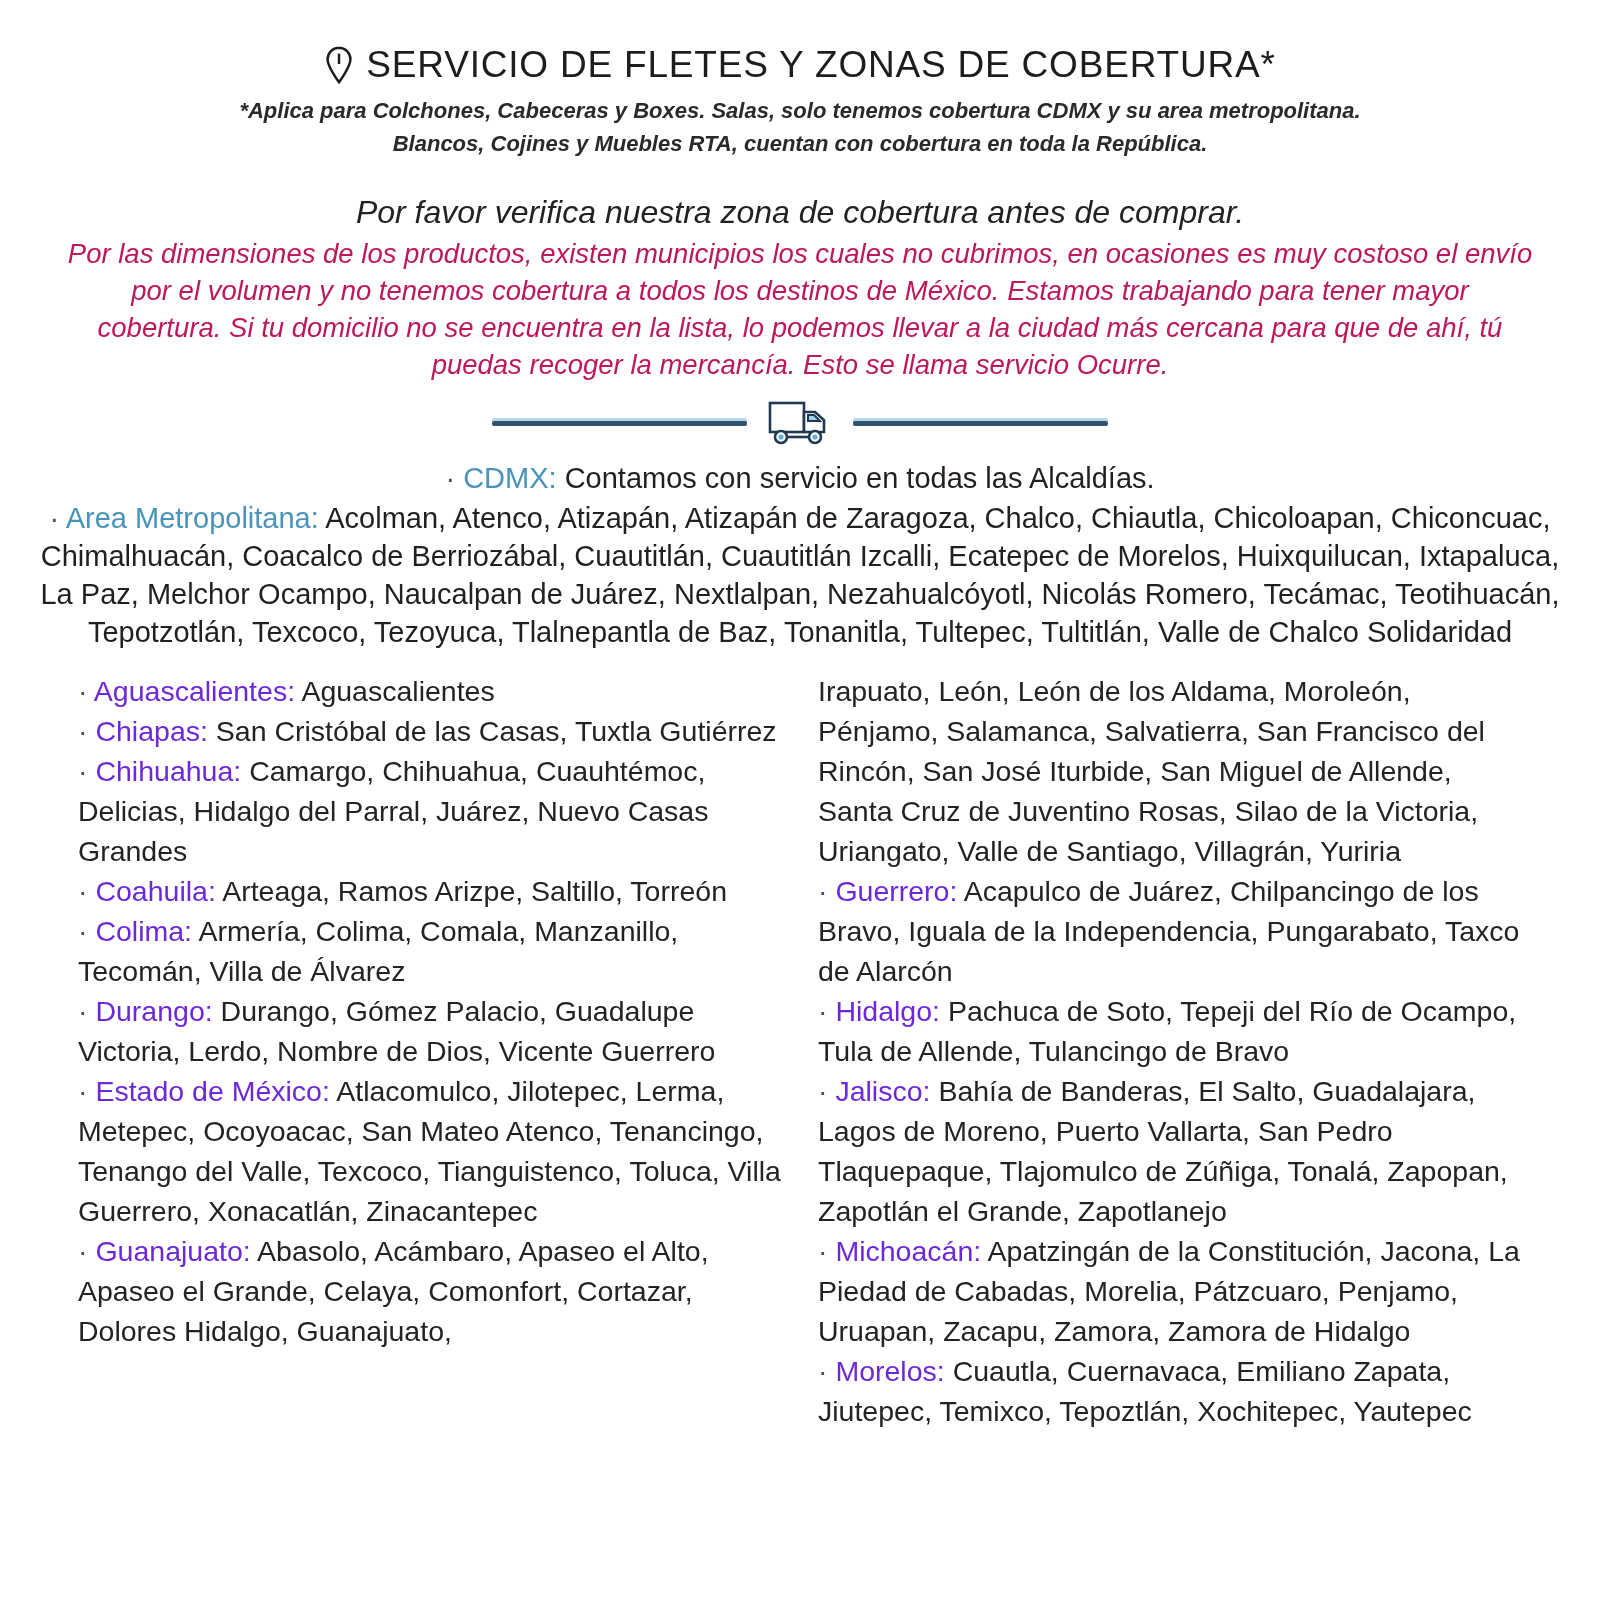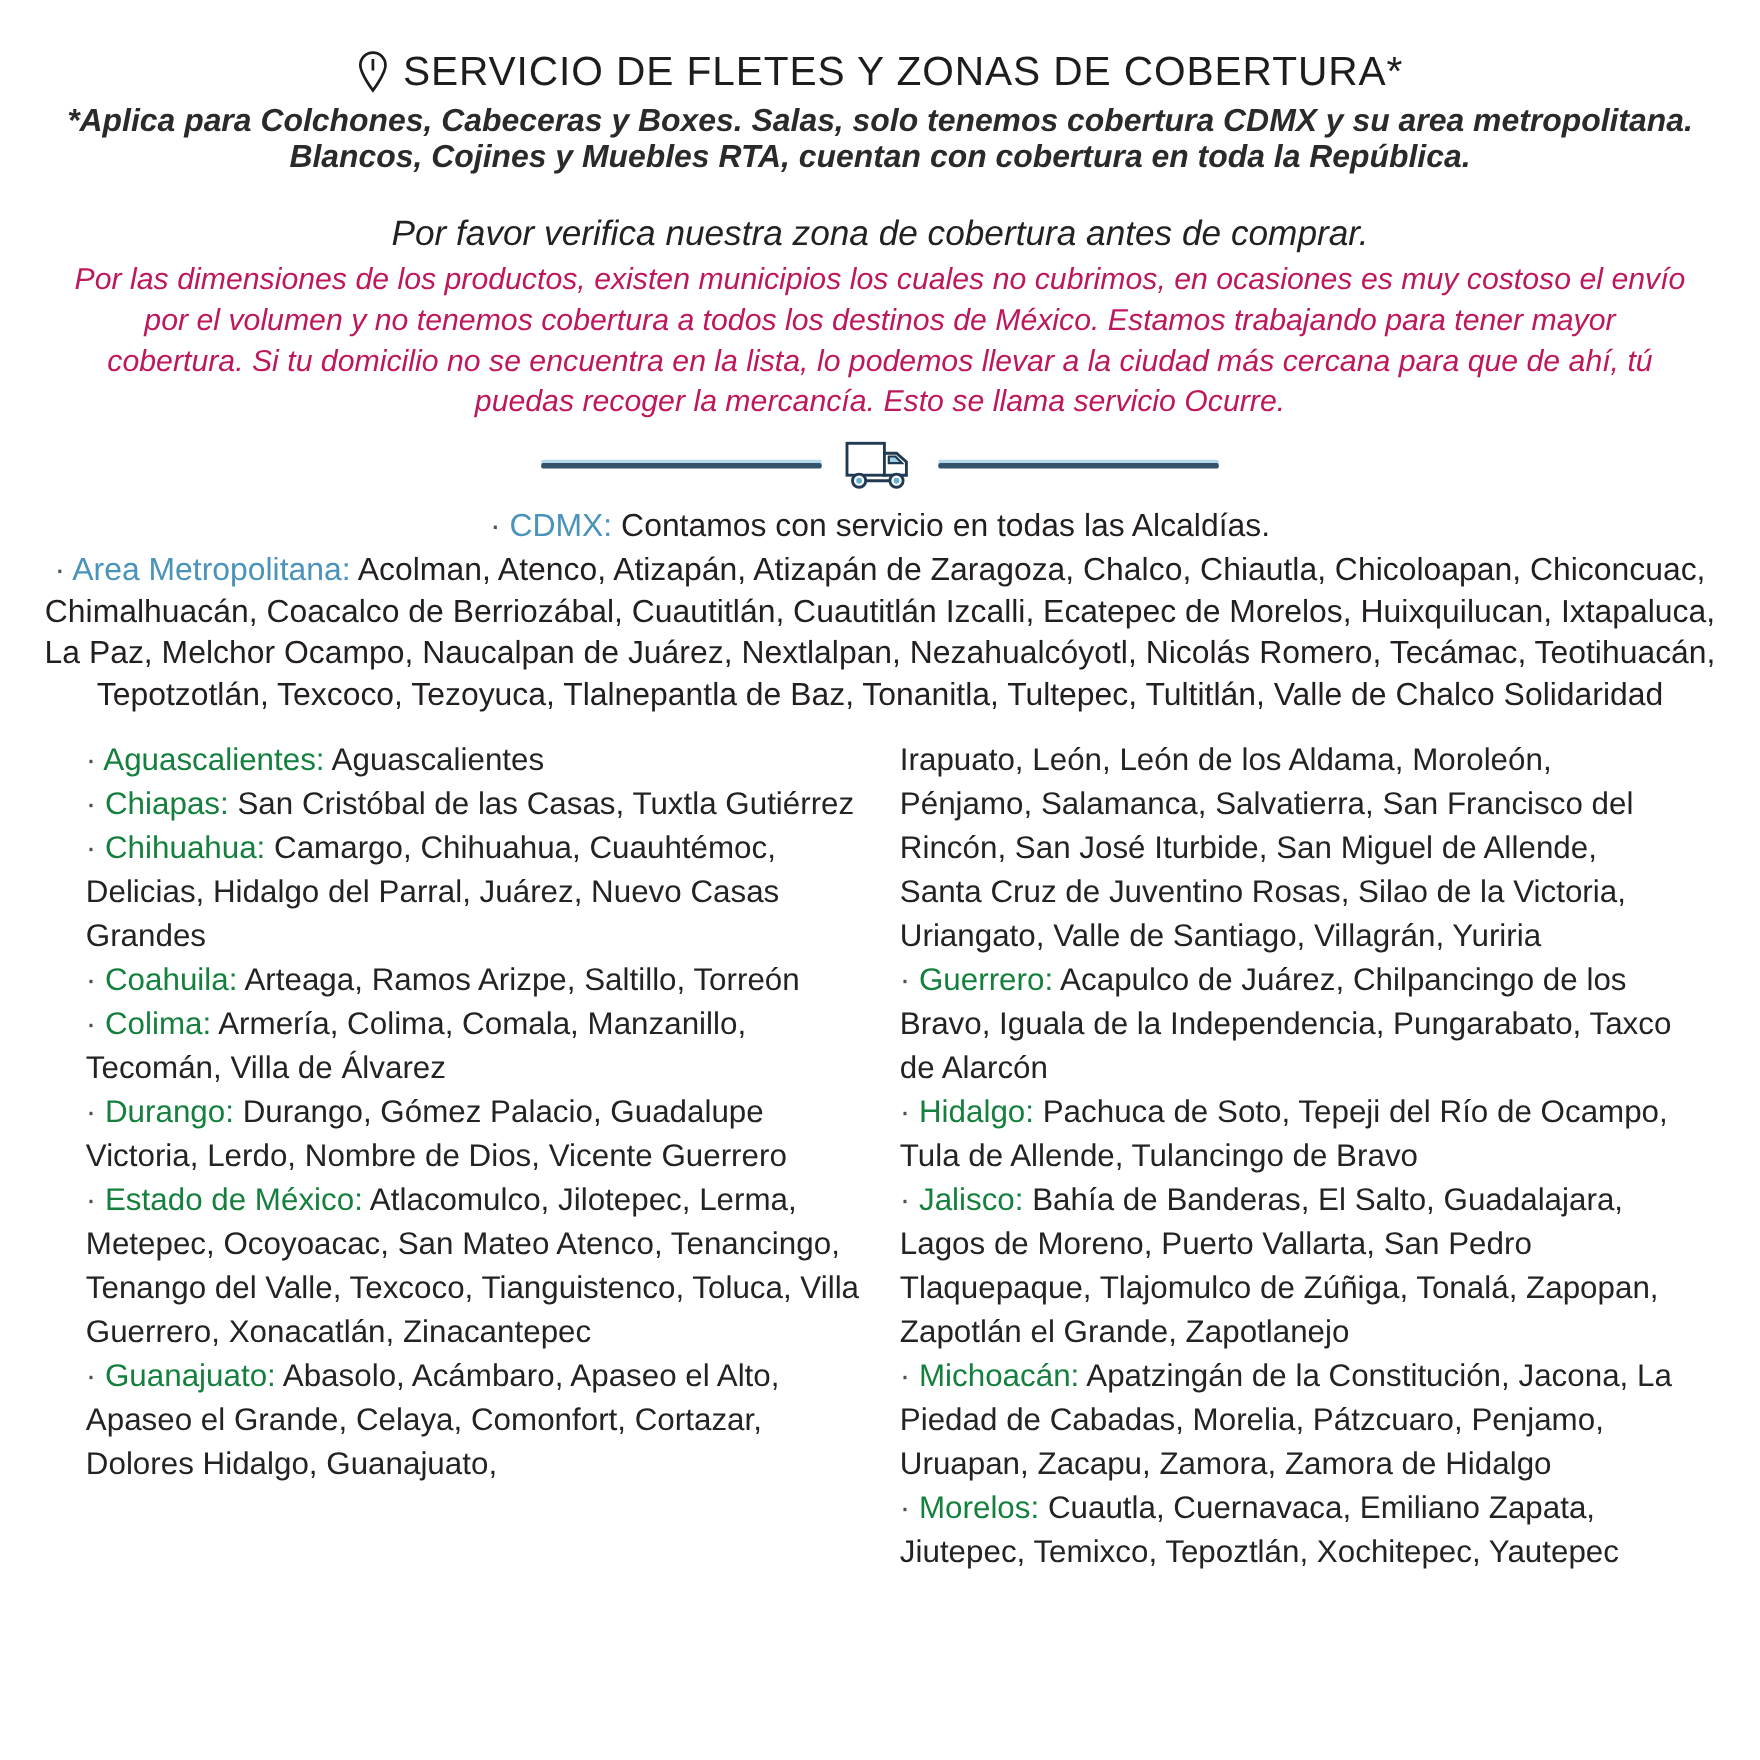--- a/index.html
+++ b/index.html
@@ -15,21 +15,21 @@
   .title-row{
     display:flex;align-items:center;justify-content:center;gap:12px;
     margin:0 0 8px 0;
   }
   .title-row h1{
     font-size:37px;font-weight:500;letter-spacing:0.8px;margin:0;color:#1d1d1f;
   }
   .pin-icon{display:inline-flex;align-items:center;}
   .disclaimer{
     text-align:center;font-style:italic;font-weight:700;
-    font-size:29px;line-height:33px;margin:0;color:#2a2a2c;
+    font-size:22px;line-height:33px;margin:0;color:#2a2a2c;
   }
 
   
   .verify{
     text-align:center;font-style:italic;font-weight:400;
     font-size:32px;margin:34px 0 4px 0;color:#222;
   }
   .intro-paragraph{
     text-align:center;font-size:27.5px;line-height:37px;
     width:1465px;margin:2px auto 0 auto;color:#be185d;font-style:italic;
@@ -58,21 +58,21 @@
   }
 
   
   .columns{
     display:flex;gap:36px;padding:6px 78px 0 78px;box-sizing:border-box;
   }
   .col{flex:1;min-width:0;}
   .state-line{
     margin:0;font-size:28.5px;line-height:40px;text-align:left;color:#232325;
   }
-  .state-label{color:#15803d;}
+  .state-label{color:#6d28d9;}
 </style>
 </head>
 <body>
 
 <div class="page">
 
   <div class="title-row">
     <span class="pin-icon">
       <svg width="30" height="40" viewBox="0 0 30 42" aria-hidden="true">
         <path d="M15 3 C8.4 3 3 8.4 3 15 c0 8 12 24 12 24 s12 -16 12 -24 C27 8.4 21.6 3 15 3 z" fill="none" stroke="#1d1d1f" stroke-width="2.6"></path>

